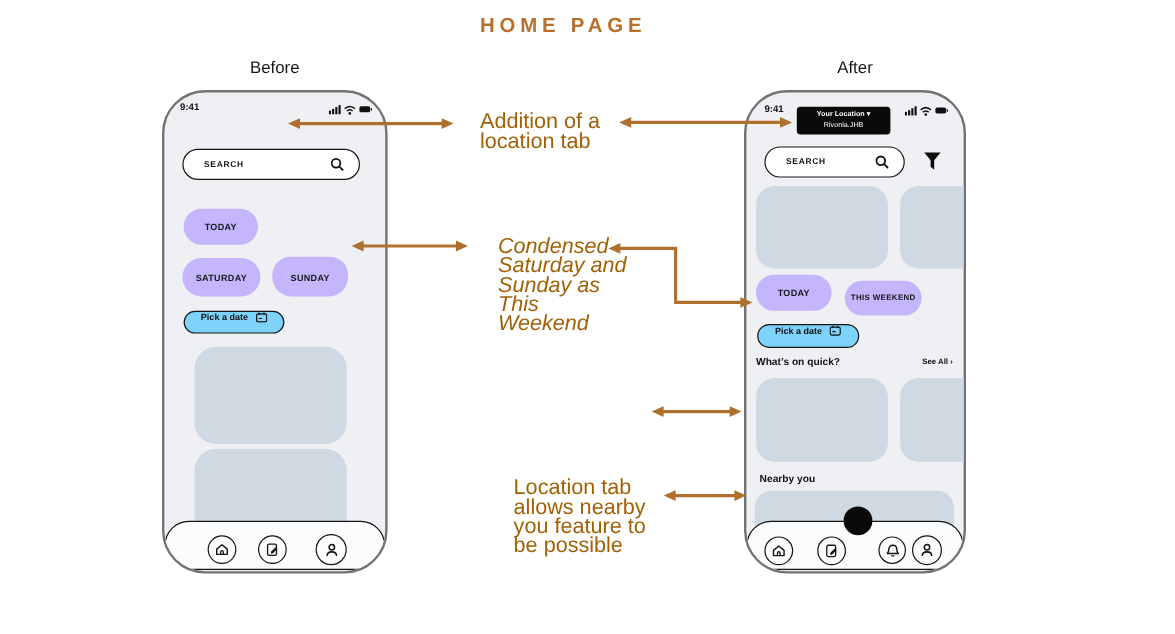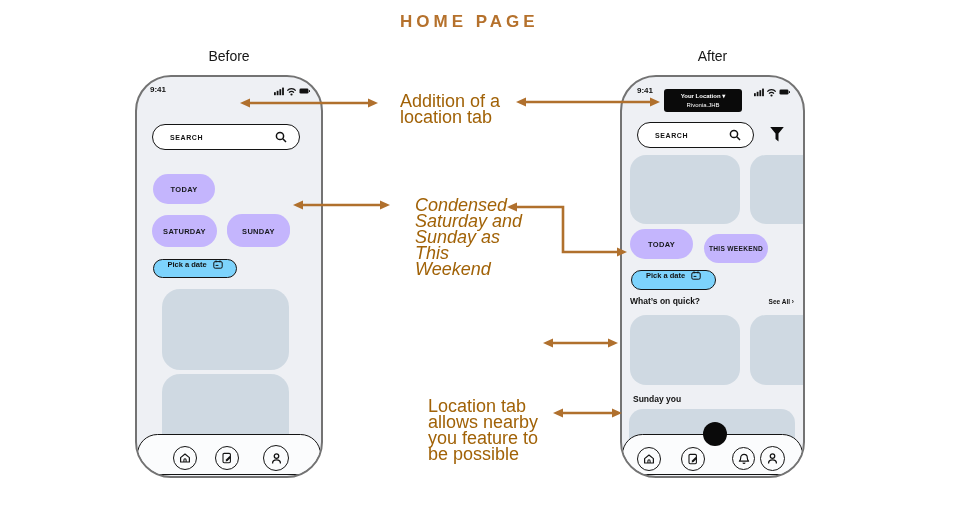--- a/index.html
+++ b/index.html
@@ -182,21 +182,21 @@
 
     <div class="abs sec-head" style="left:8px;top:219px;">What’s on quick?</div>
     <div class="abs see-all" style="right:9px;top:221px;">
       <span>See All</span>
       <span>›</span>
     </div>
 
     <div class="abs card card-sm" style="left:8px;top:238px;width:110px;height:70px;"></div>
     <div class="abs card card-sm" style="left:128px;top:238px;width:70px;height:70px;"></div>
 
-    <div class="abs sec-head" style="left:11px;top:317px;">Sunday you</div>
+    <div class="abs sec-head" style="left:11px;top:317px;">Nearby you</div>
     <div class="abs card" style="left:7px;top:332px;width:166px;height:30px;border-radius:14px 14px 0 0;"></div>
 
     <div class="abs navbar" style="left:0;top:357px;width:181px;height:41px;"></div>
     <div class="abs blackdot" style="left:81px;top:345px;"></div>
 
     <div class="abs navcircle" style="left:15px;top:370px;width:24px;height:24px;">
       <svg width="14" height="14" viewBox="0 0 14 14">
         <path d="M2.6 6.6 L7 3 L11.4 6.6 V11 H2.6 Z" fill="none" stroke="#141414" stroke-width="1.2" stroke-linejoin="round"></path>
         <path d="M5.9 11 v-2.1 a1.1 1.1 0 0 1 2.2 0 V11" fill="none" stroke="#141414" stroke-width="1.1"></path>
       </svg>

